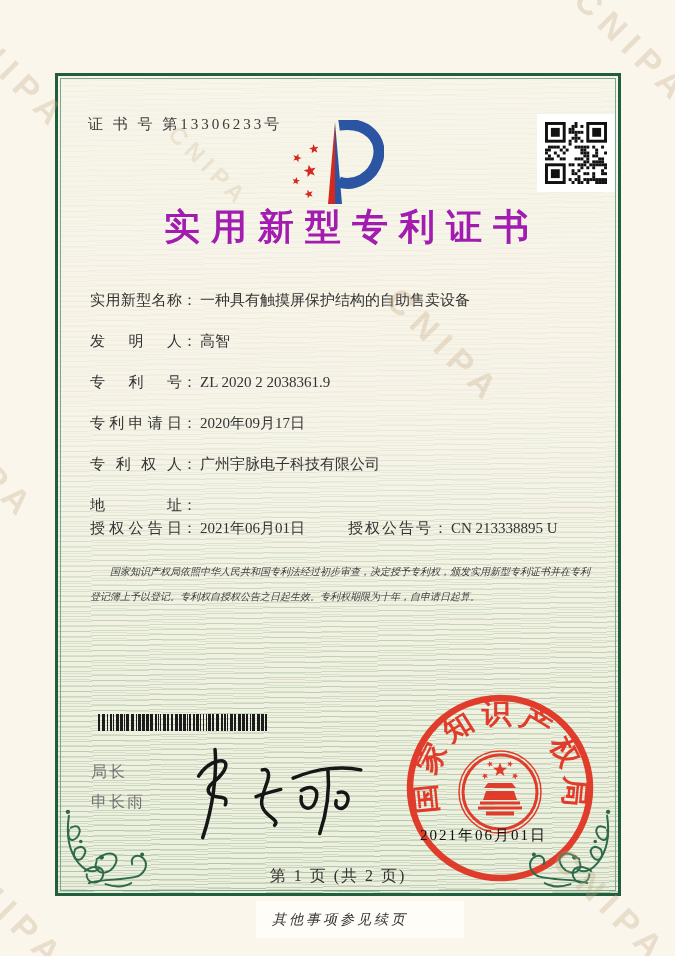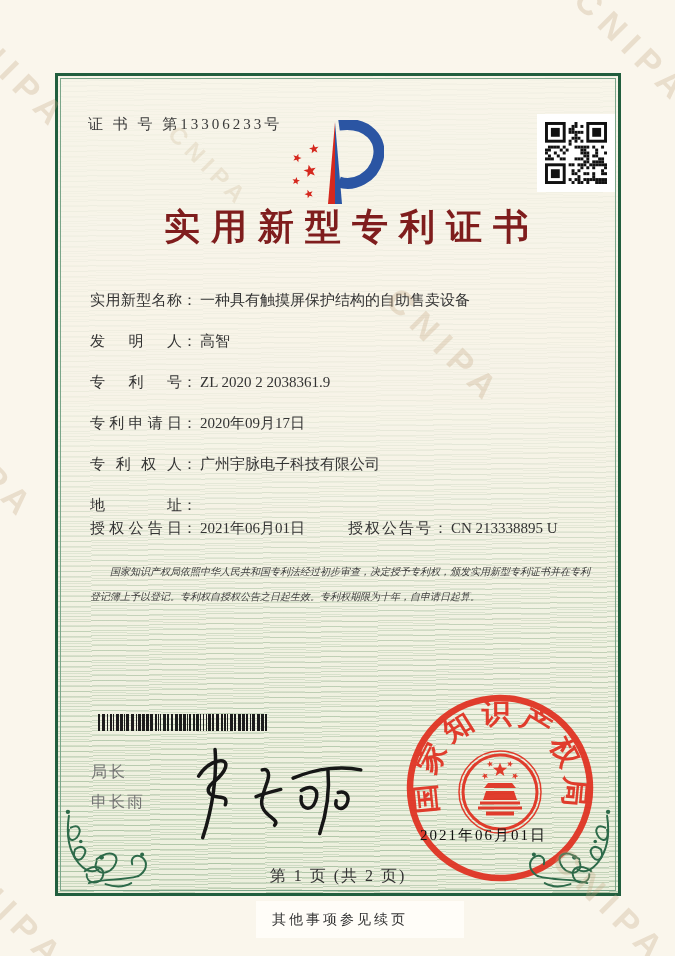--- a/index.html
+++ b/index.html
@@ -30,21 +30,21 @@
   .corner.br{right:1px;bottom:1px;transform:scaleX(-1);}
 
   .content{position:absolute;inset:0;z-index:3;}
 
   
   .certno{position:absolute;left:30px;top:39px;font-size:15px;letter-spacing:3px;color:#3a3a3a;}
   .logo{position:absolute;left:224px;top:44px;width:102px;height:86px;}
   .qrbox{position:absolute;left:479px;top:38px;width:78px;height:78px;background:#fff;
          display:flex;align-items:center;justify-content:center;}
   .title{position:absolute;left:0;right:0;top:127px;text-align:center;
-         font-size:36px;font-weight:600;letter-spacing:11px;color:#7f1d1d;padding-left:28px;}
+         font-size:36px;font-weight:600;letter-spacing:11px;color:#a21caf;padding-left:28px;}
 
   
   .fields{position:absolute;left:32px;top:214px;font-size:15px;line-height:21px;color:#333;}
   .frow{display:flex;align-items:flex-start;margin-bottom:20px;}
   .frow.addr{margin-bottom:2px;}
   .flabel{display:inline-block;width:92px;text-align:justify;text-align-last:justify;flex:0 0 92px;}
   .colon{flex:0 0 auto;}
   .fvalue{margin-left:3px;max-width:390px;}
   .grant{display:flex;}
   .gpair1{display:flex;width:258px;}
@@ -62,21 +62,21 @@
   .signer.t1{top:686px;}
   .signer.t2{top:716px;}
   .sig{position:absolute;left:116px;top:664px;width:195px;height:105px;}
   .sealwrap{position:absolute;left:342px;top:612px;width:200px;height:200px;opacity:.93;}
   .sealdate{position:absolute;left:362px;top:750px;font-size:15px;letter-spacing:2px;color:#111;z-index:4;}
   .pageinfo{position:absolute;left:0;right:0;top:790px;text-align:center;font-size:16px;
             letter-spacing:2px;color:#333;}
 
   .note{position:absolute;left:256px;top:901px;width:208px;height:37px;background:#fffdf8;
         z-index:2;display:flex;align-items:center;}
-  .note span{margin-left:16px;font-size:14px;letter-spacing:3px;color:#333;}
+  .note span{margin-left:16px;font-size:14px;font-style:italic;letter-spacing:3px;color:#333;}
 </style>
 </head>
 <body>
 
 <div id="page">
 
   <span class="wm" style="left:-28px;top:6px">CNIPA</span>
   <span class="wm" style="left:594px;top:-20px">CNIPA</span>
   <span class="wm small" style="left:182px;top:120px">CNIPA</span>
   <span class="wm" style="left:406px;top:280px">CNIPA</span>

